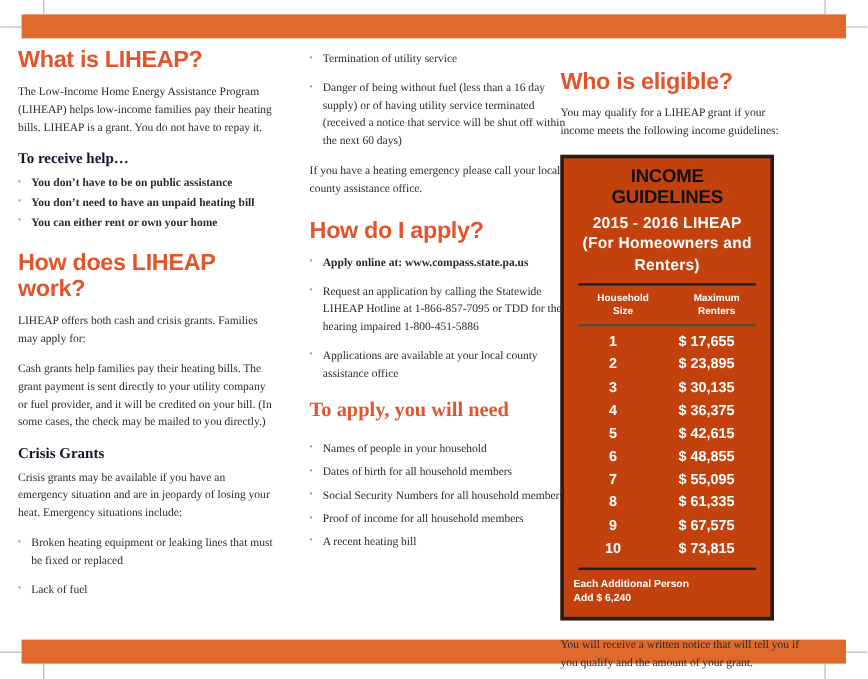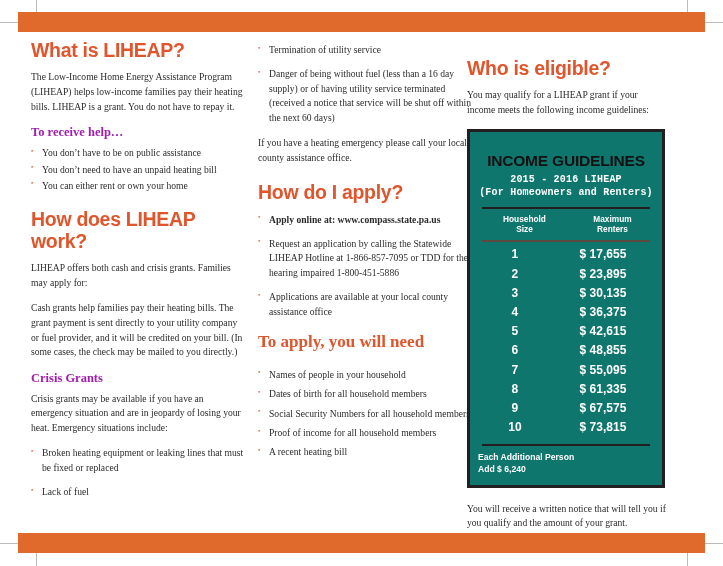--- a/index.html
+++ b/index.html
@@ -39,39 +39,39 @@
     position: absolute;
     top: 40px;
     left: 0;
     width: 723px;
     height: 485px;
   }
   .col {
     position: absolute;
     top: 0;
   }
-  .col-1 { left: 31px;  width: 215px; }
+  .col-1 { left: 15px;  width: 215px; }
   .col-2 { left: 258px; width: 222px; }
   .col-3 { left: 467px; width: 200px; }
 
   
   h1.section-head {
     font-family: "Liberation Sans", sans-serif;
     font-size: 19.5px;
     font-weight: bold;
     color: #E0552B;
     margin: 0 0 9px 0;
     letter-spacing: -0.3px;
     line-height: 1.1;
   }
   h2.sub-head {
     font-family: "Liberation Serif", serif;
     font-size: 12.5px;
     font-weight: bold;
-    color: #a21caf;
+    color: #0f172a;
     margin: 0 0 6px 0;
   }
   h2.sub-head-orange {
     font-family: "Liberation Serif", serif;
     font-size: 17px;
     font-weight: bold;
     color: #E0552B;
     margin: 0 0 16px 0;
   }
   p.body {
@@ -94,51 +94,51 @@
     color: #2b2b2b;
   }
   ul.bullets > li::before {
     content: "\25AA";
     position: absolute;
     left: 0;
     top: -0.5px;
     color: #D98B74;
     font-size: 7px;
   }
-  ul.bullets.tight > li { margin-bottom: 2px; }
+  ul.bullets.tight > li { margin-bottom: 2px; font-weight: bold; }
   ul.bullets.loose > li { margin-bottom: 10px; }
   li.strong-item {
     font-weight: bold;
     font-size: 10px;
   }
 
   
   .income-box {
     position: relative;
     margin-top: 6px;
-    background: #0f766e;
+    background: #c2410c;
     border: 3px solid #231f20;
-    padding: 20px 8px 10px 8px;
+    padding: 7px 8px 10px 8px;
     box-sizing: border-box;
-    width: 198px;
+    width: 178px;
   }
   .income-title {
     font-family: "Liberation Sans", sans-serif;
     font-weight: bold;
     font-size: 15.5px;
     color: #111111;
     text-align: center;
     letter-spacing: -0.2px;
     line-height: 1.1;
     margin-bottom: 4px;
   }
   .income-sub {
-    font-family: Liberation Mono, monospace;
-    font-weight: bold;
-    font-size: 10px;
+    font-family: Liberation Sans, sans-serif;
+    font-weight: bold;
+    font-size: 13px;
     color: #ffffff;
     text-align: center;
     line-height: 1.35;
     letter-spacing: 0.2px;
   }
   .rule {
     height: 2px;
     background: #231f20;
     margin: 7px 4px 5px 4px;
   }

